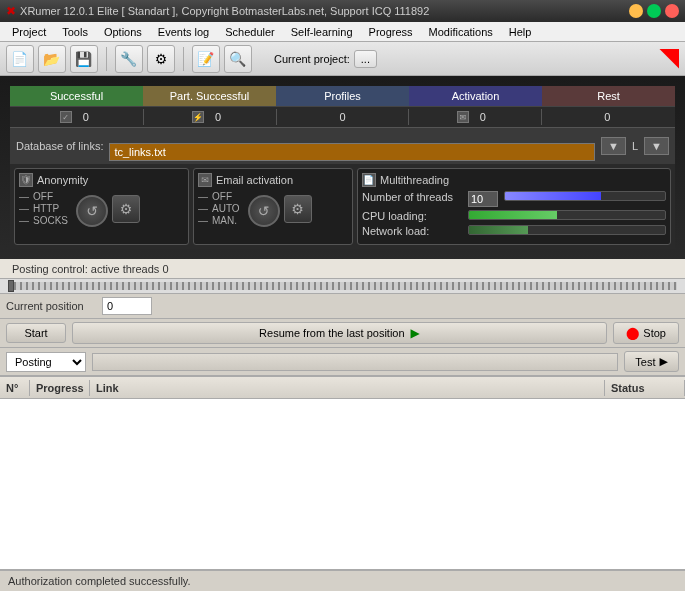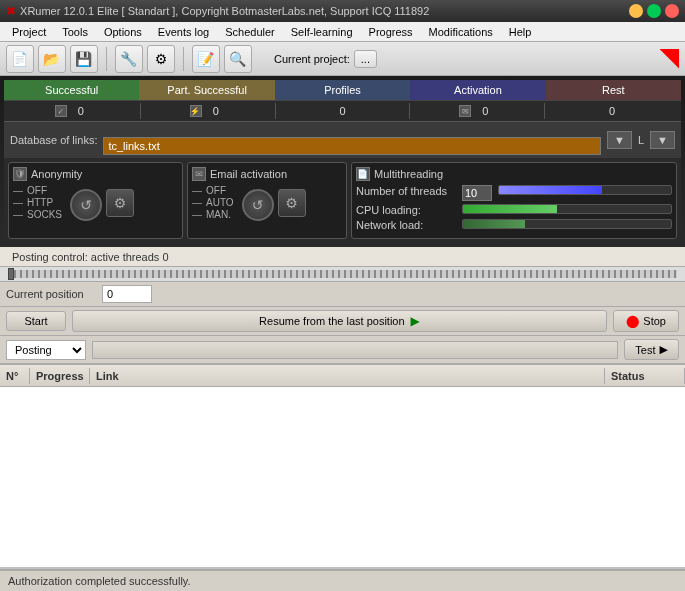--- a/index.html
+++ b/index.html
@@ -82,21 +82,21 @@
       background: linear-gradient(to bottom, #f5f5f5, #ddd);
       border: 1px solid #aaa;
       border-radius: 3px;
       cursor: pointer;
       font-size: 11px;
     }
 
     
     #main-panel {
       background: linear-gradient(to bottom, #1a1a1a, #2a2a2a);
-      padding: 4px;
+      padding: 10px;
     }
 
     
     #status-tabs {
       display: flex;
       height: 20px;
     }
     .status-tab {
       flex: 1;
       display: flex;

